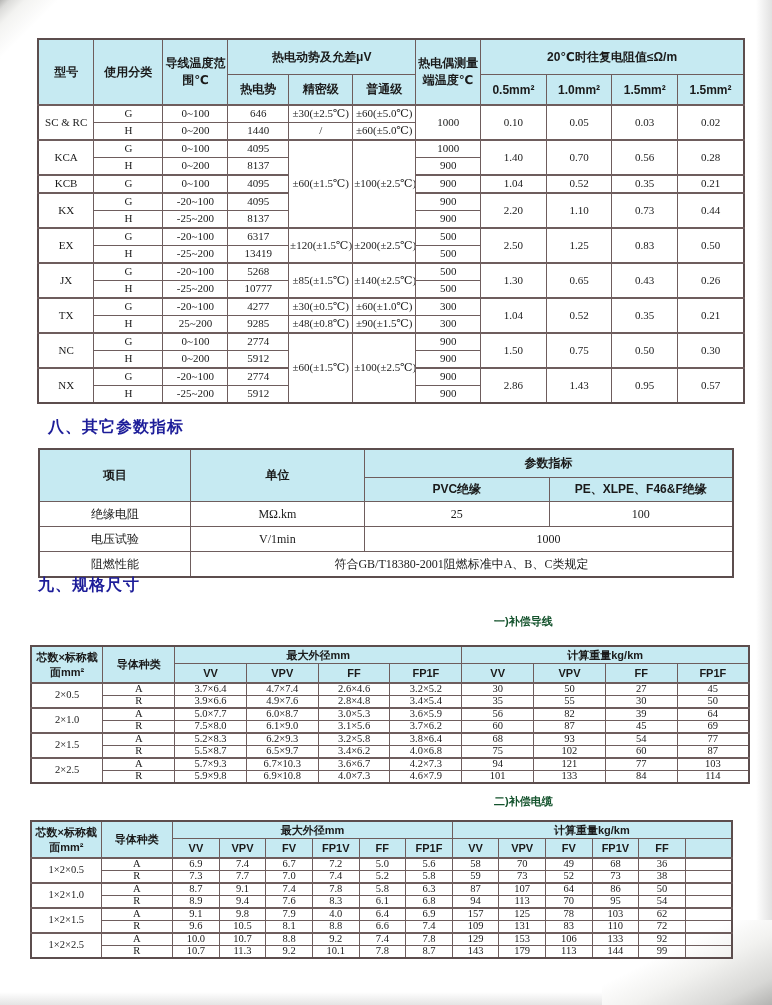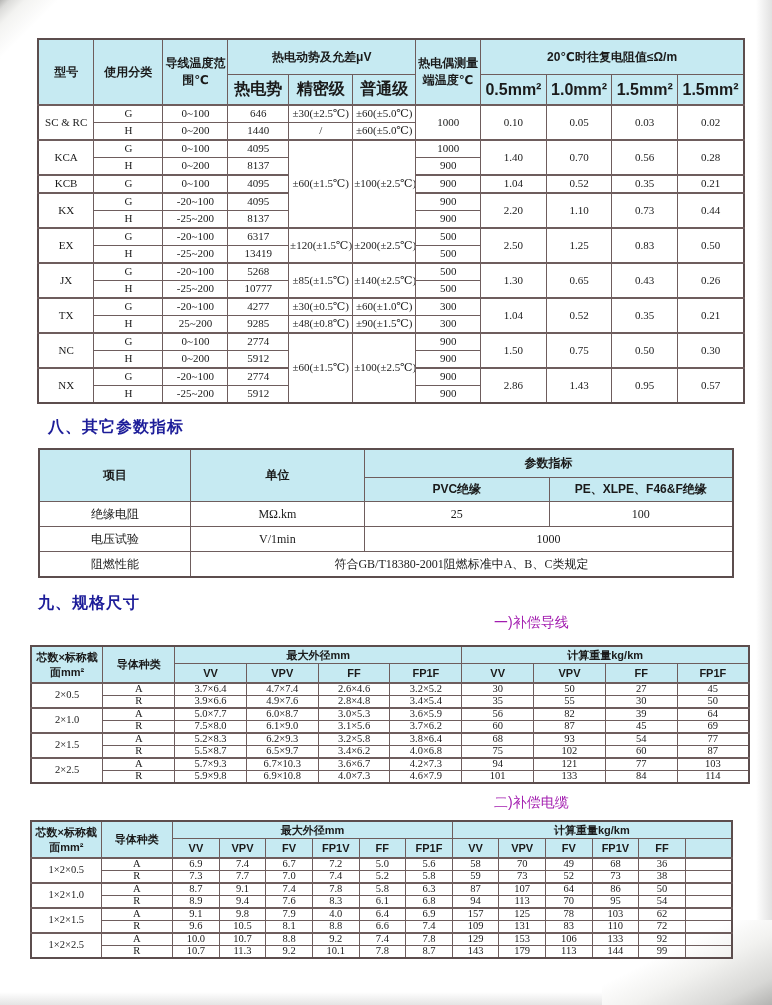--- a/index.html
+++ b/index.html
@@ -29,33 +29,33 @@
   table{border-collapse:collapse;width:100%;table-layout:fixed;border:2px solid var(--outer);}
   td,th{border:1px solid var(--border);text-align:center;vertical-align:middle;
     padding:0 1px;color:#1a1a1a;overflow:hidden;}
   th{background:var(--head-bg);font-weight:bold;white-space:pre-line;
      font-family:"Liberation Sans","DejaVu Sans",sans-serif;}
   td{font-family:"Liberation Serif","DejaVu Serif",serif;}
   tr.gs td, tr.gs th{border-top-width:2px;}
 
   .t-thermo td{height:16px;font-size:11px;line-height:1.05;white-space:nowrap;}
   .t-thermo thead tr:nth-child(1) th{height:34px;font-size:12px;}
-  .t-thermo thead tr:nth-child(2) th{height:29px;font-size:16px;}
+  .t-thermo thead tr:nth-child(2) th{height:29px;font-size:12px;}
 
   .t-params td{height:24px;font-size:12px;}
   .t-params thead tr:nth-child(1) th{height:27px;font-size:12px;margin-top:12px;}
   .t-params thead tr:nth-child(2) th{height:23px;font-size:12px;margin-left:46px;}
 
   .t-wire td,.t-cable td{height:11px;font-size:10.5px;line-height:1;white-space:nowrap;}
   .t-wire thead tr:nth-child(1) th,.t-cable thead tr:nth-child(1) th{height:16px;font-size:11px;}
   .t-wire thead tr:nth-child(2) th,.t-cable thead tr:nth-child(2) th{height:18px;font-size:11px;}
 
   
   .sec-title{position:absolute;font-size:16px;font-weight:bold;color:var(--title-blue);letter-spacing:1px;}
-  .sub-title{position:absolute;font-size:14px;font-weight:normal;color:#a21caf;}
+  .sub-title{position:absolute;font-size:11px;font-weight:bold;color:#14532d;}
 
   
   .watermark{position:absolute;left:42px;top:40px;display:flex;align-items:flex-start;
     z-index:4;pointer-events:none;opacity:.55;}
   .wm-text{font-family:"Liberation Serif","DejaVu Serif",serif;font-weight:bold;
     font-size:96px;line-height:1.25;color:var(--wm-red);letter-spacing:6px;margin-left:10px;
     filter:blur(.4px);}
 </style>
 </head>
 <body>
@@ -304,21 +304,21 @@
             <td colspan="2">1000</td>
           </tr>
           <tr>
             <td>阻燃性能</td>
             <td colspan="3">符合GB/T18380-2001阻燃标准中A、B、C类规定</td>
           </tr>
         </tbody>
       </table>
     </div>
 
-  <div class="sec-title" style="left:38px;top:593px;">九、规格尺寸</div>
+  <div class="sec-title" style="left:38px;top:575px;">九、规格尺寸</div>
 
   <div class="sub-title" style="left:494px;top:614px;">一)补偿导线</div>
   <div class="tblwrap t-wire" style="left:30px;top:645px;width:720px;">
       <table>
         <colgroup>
           <col style="width: 10%;">
           <col style="width: 10%;">
           <col style="width: 10%;">
           <col style="width: 10%;">
           <col style="width: 10%;">

